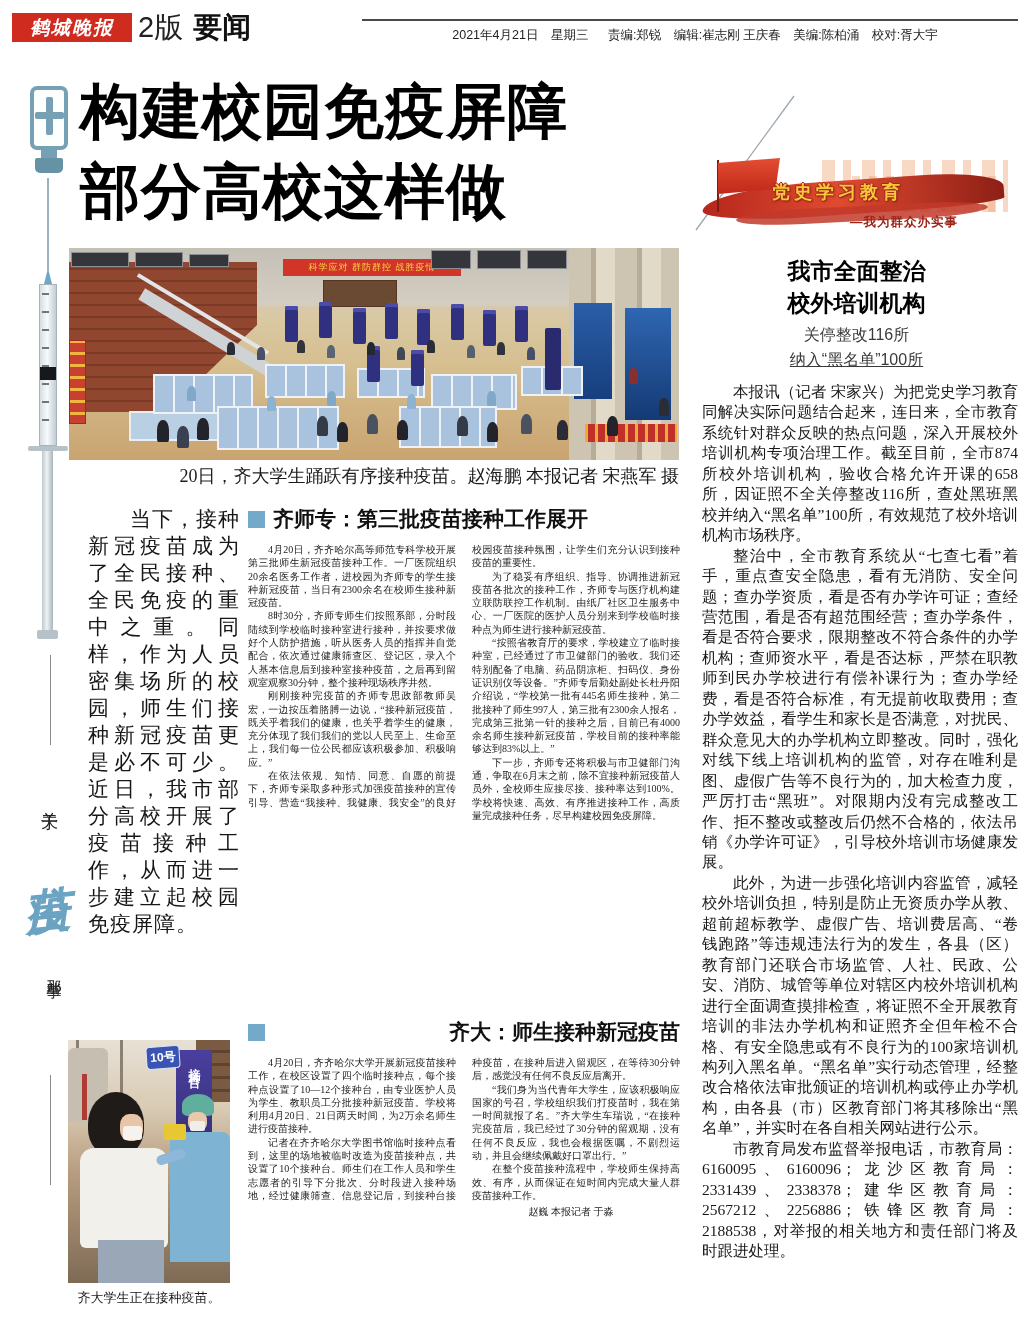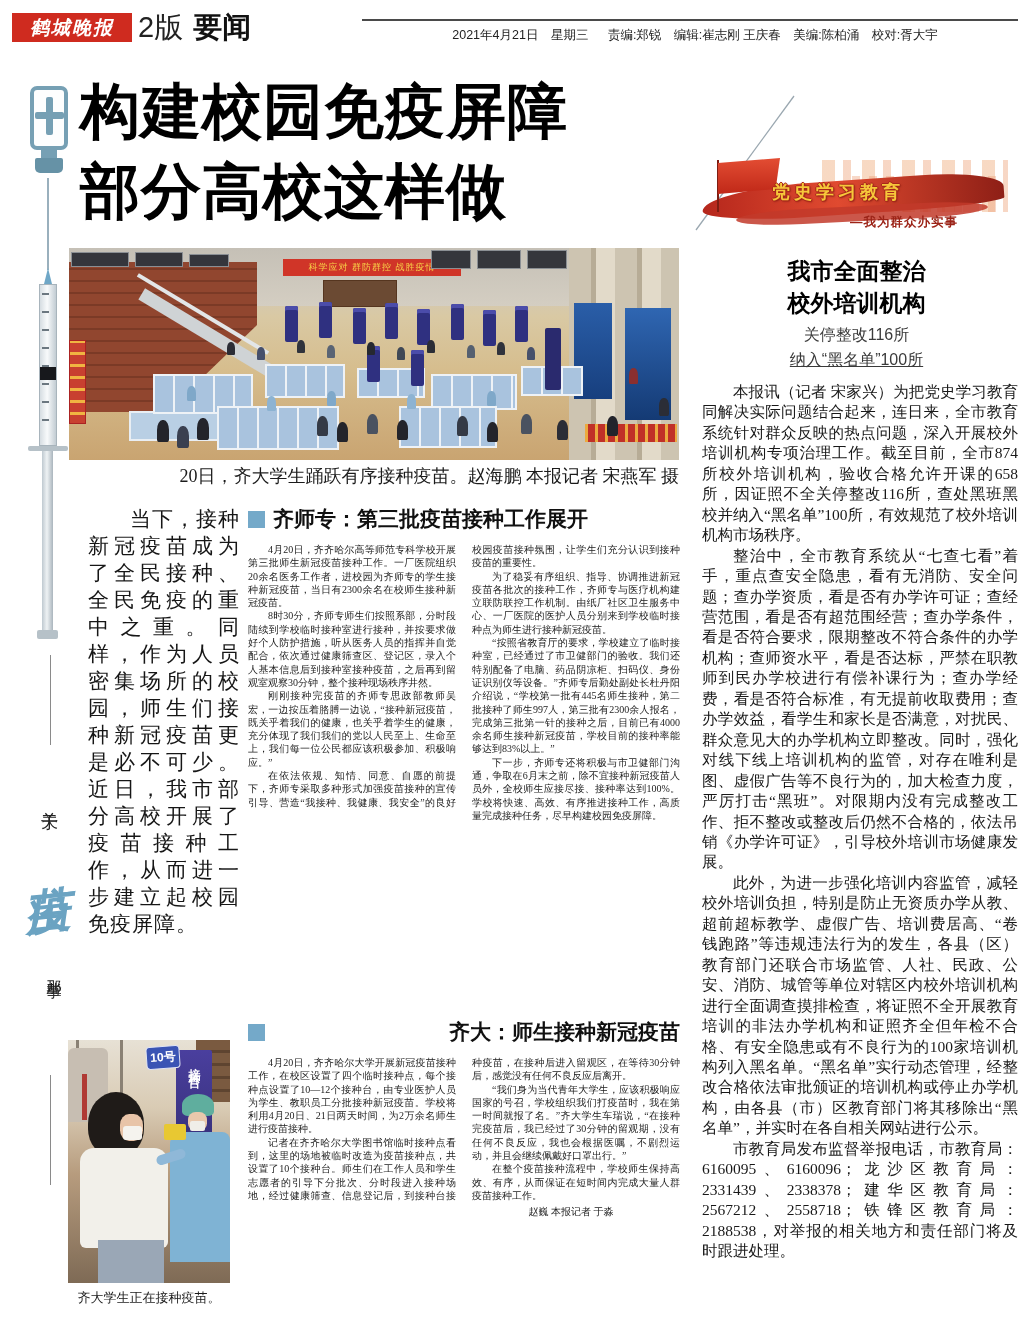--- a/index.html
+++ b/index.html
@@ -283,16 +283,16 @@
   </div>
 
   <div class="abs r-title" style="top:256px;">我市全面整治</div>
   <div class="abs r-title" style="top:288px;">校外培训机构</div>
   <div class="abs r-sub" style="top:325px;">关停整改116所</div>
   <div class="abs r-sub" style="top:350px;text-decoration:underline;">纳入“黑名单”100所</div>
   <div class="abs rbody">
       <p>本报讯（记者 宋家兴）为把党史学习教育同解决实际问题结合起来，连日来，全市教育系统针对群众反映的热点问题，深入开展校外培训机构专项治理工作。截至目前，全市874所校外培训机构，验收合格允许开课的658所，因证照不全关停整改116所，查处黑班黑校并纳入“黑名单”100所，有效规范了校外培训机构市场秩序。</p>
       <p>整治中，全市教育系统从“七查七看”着手，重点查安全隐患，看有无消防、安全问题；查办学资质，看是否有办学许可证；查经营范围，看是否有超范围经营；查办学条件，看是否符合要求，限期整改不符合条件的办学机构；查师资水平，看是否达标，严禁在职教师到民办学校进行有偿补课行为；查办学经费，看是否符合标准，有无提前收取费用；查办学效益，看学生和家长是否满意，对扰民、群众意见大的办学机构立即整改。同时，强化对线下线上培训机构的监管，对存在唯利是图、虚假广告等不良行为的，加大检查力度，严厉打击“黑班”。对限期内没有完成整改工作、拒不整改或整改后仍然不合格的，依法吊销《办学许可证》，引导校外培训市场健康发展。</p>
       <p>此外，为进一步强化培训内容监管，减轻校外培训负担，特别是防止无资质办学从教、超前超标教学、虚假广告、培训费居高、“卷钱跑路”等违规违法行为的发生，各县（区）教育部门还联合市场监管、人社、民政、公安、消防、城管等单位对辖区内校外培训机构进行全面调查摸排检查，将证照不全开展教育培训的非法办学机构和证照齐全但年检不合格、有安全隐患或有不良行为的100家培训机构列入黑名单。“黑名单”实行动态管理，经整改合格依法审批颁证的培训机构或停止办学机构，由各县（市）区教育部门将其移除出“黑名单”，并实时在各自相关网站进行公示。</p>
-      <p>市教育局发布监督举报电话，市教育局：6160095、6160096；龙沙区教育局：2331439、2338378；建华区教育局：2567212、2558718；铁锋区教育局：2188538，对举报的相关地方和责任部门将及时跟进处理。</p>
+      <p>市教育局发布监督举报电话，市教育局：6160095、6160096；龙沙区教育局：2331439、2338378；建华区教育局：2567212、2256886；铁锋区教育局：2188538，对举报的相关地方和责任部门将及时跟进处理。</p>
     </div>
 
 </div>
 
 </body></html>

